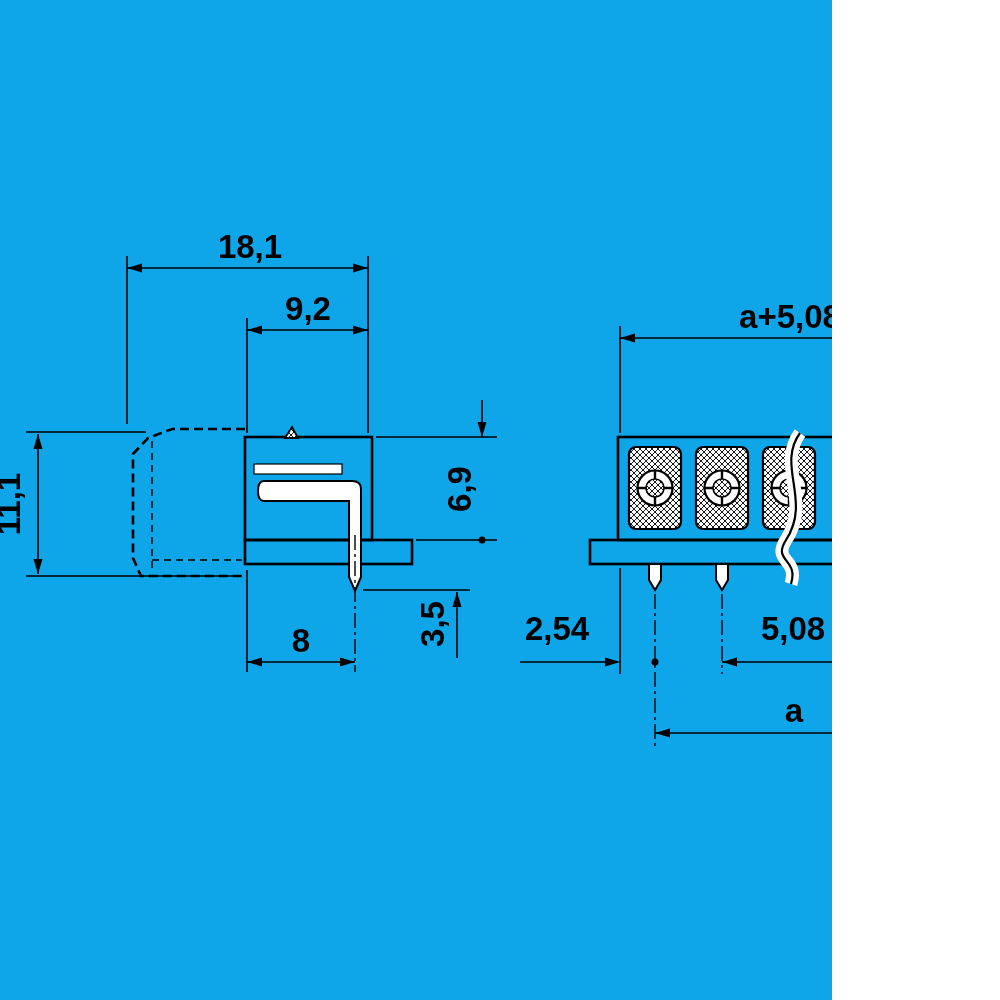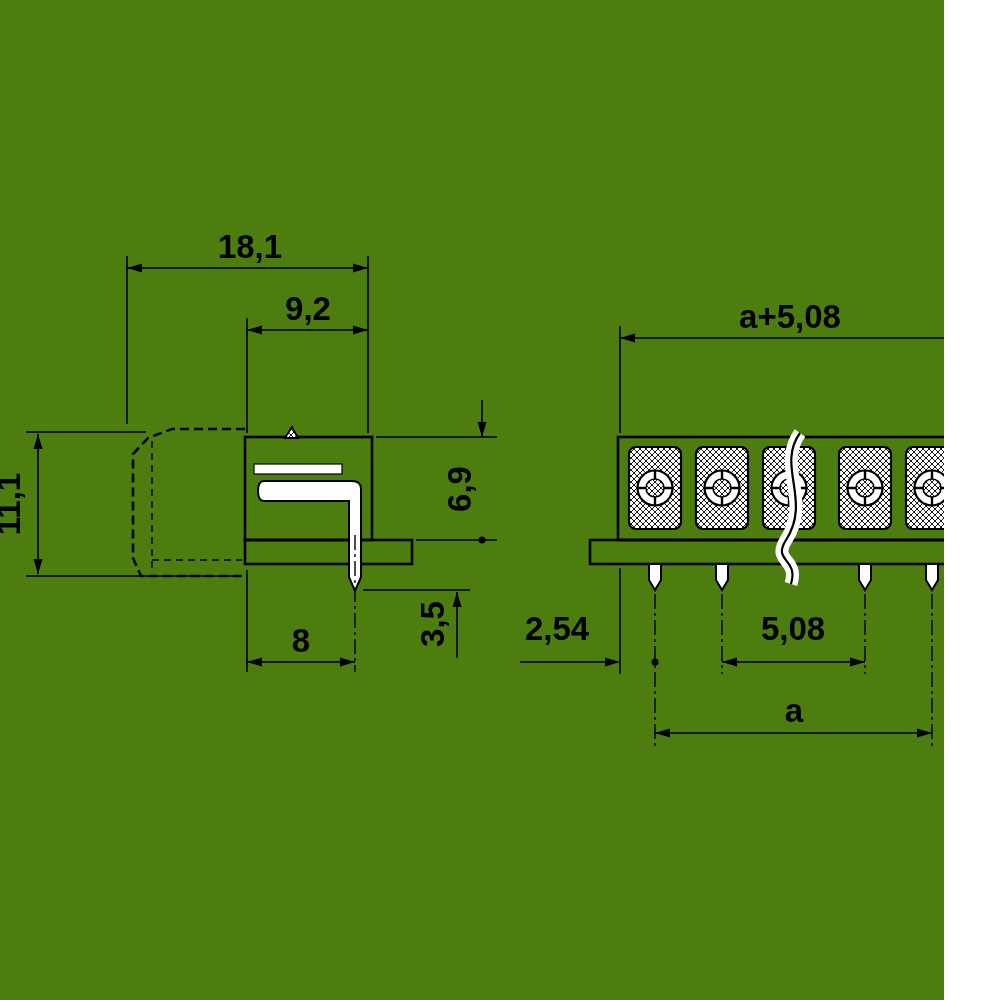--- a/index.html
+++ b/index.html
@@ -1,16 +1,16 @@
 <!DOCTYPE html>
 <html><head>
 <meta charset="utf-8">
 <style>
   html,body{margin:0;padding:0;background:#ffffff;}
-  .stage{position:relative;width:944px;height:1000px;background:#4d7c0f;overflow:hidden;}
+  .stage{position:relative;width:832px;height:1000px;background:#0ea5e9;overflow:hidden;}
   svg{display:block;}
   .thin{stroke:#000;stroke-width:1.6;fill:none;}
   .thick{stroke:#000;stroke-width:2.6;fill:none;}
   .dash{stroke-dasharray:9 5;}
   .dashthin{stroke:#000;stroke-width:1.4;fill:none;stroke-dasharray:7 5;}
   .cl{stroke:#000;stroke-width:1.4;fill:none;stroke-dasharray:15 4 3 4;}
   .ah{fill:#000;stroke:none;}
   .dot{fill:#000;stroke:none;}
   .dim{font-family:"Liberation Sans", sans-serif;font-weight:bold;font-size:33px;fill:#000;}
 </style>

